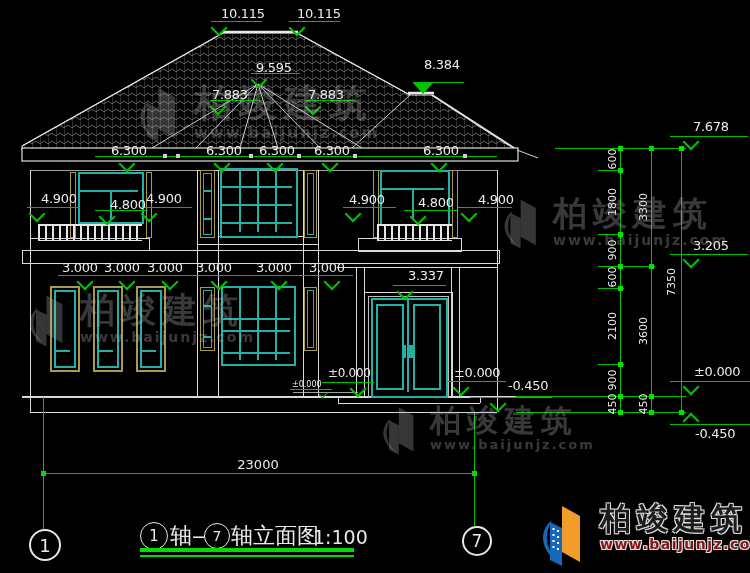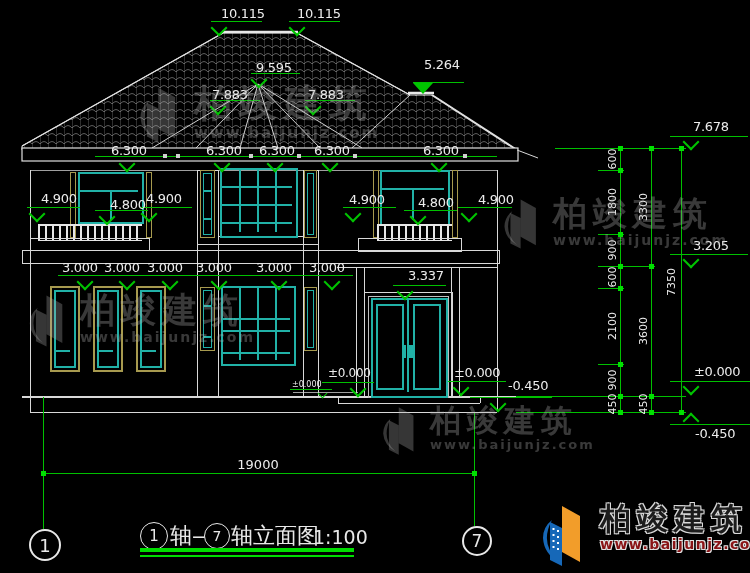--- a/index.html
+++ b/index.html
@@ -189,21 +189,21 @@
     <span class="t" style="left:256px;top:61px">9.595</span>
     <div class="gh" style="left:251px;top:73px;width:49px"></div>
     <div class="vee" style="left:253px;top:74px"></div>
     <span class="t" style="left:212px;top:88px">7.883</span>
     <div class="gh" style="left:210px;top:100px;width:50px"></div>
     <div class="vee" style="left:212px;top:101px"></div>
     <span class="t" style="left:308px;top:88px">7.883</span>
     <div class="gh" style="left:305px;top:100px;width:50px"></div>
     <div class="vee" style="left:307px;top:101px"></div>
 
-    <span class="t" style="left:424px;top:58px">5.264</span>
+    <span class="t" style="left:424px;top:58px">8.384</span>
     <div class="gh" style="left:413px;top:82px;width:51px"></div>
     <div class="tri" style="left:413px;top:83px"></div>
 
     <div class="gh" style="left:95px;top:156px;width:402px"></div>
     <span class="t" style="left:111px;top:144px">6.300</span>
     <span class="t" style="left:206px;top:144px">6.300</span>
     <span class="t" style="left:259px;top:144px">6.300</span>
     <span class="t" style="left:314px;top:144px">6.300</span>
     <span class="t" style="left:423px;top:144px">6.300</span>
     <div class="vee" style="left:121px;top:158px"></div>
@@ -325,21 +325,21 @@
     <div class="vee-up" style="left:685px;top:415px"></div>
     <span class="t" style="left:695px;top:427px">-0.450</span>
   </div>
 
   <div>
     <div class="gv" style="left:43px;top:397px;height:132px"></div>
     <div class="gv" style="left:474px;top:413px;height:113px"></div>
     <div class="gh" style="left:43px;top:473px;width:431px"></div>
     <div class="tick" style="left:43px;top:473px"></div>
     <div class="tick" style="left:474px;top:473px"></div>
-    <span class="tc" style="left:258px;top:464px">19000</span>
+    <span class="tc" style="left:258px;top:464px">23000</span>
     <div class="circ" style="left:29px;top:529px;width:28px;height:28px;font-size:18px">
       <span>1</span>
     </div>
     <div class="circ" style="left:462px;top:526px;width:26px;height:26px;font-size:17px">
       <span>7</span>
     </div>
   </div>
 
   <div>
     <div class="circ" style="left:140px;top:522px;width:26px;height:26px;font-size:15px;border-width:1.5px">

